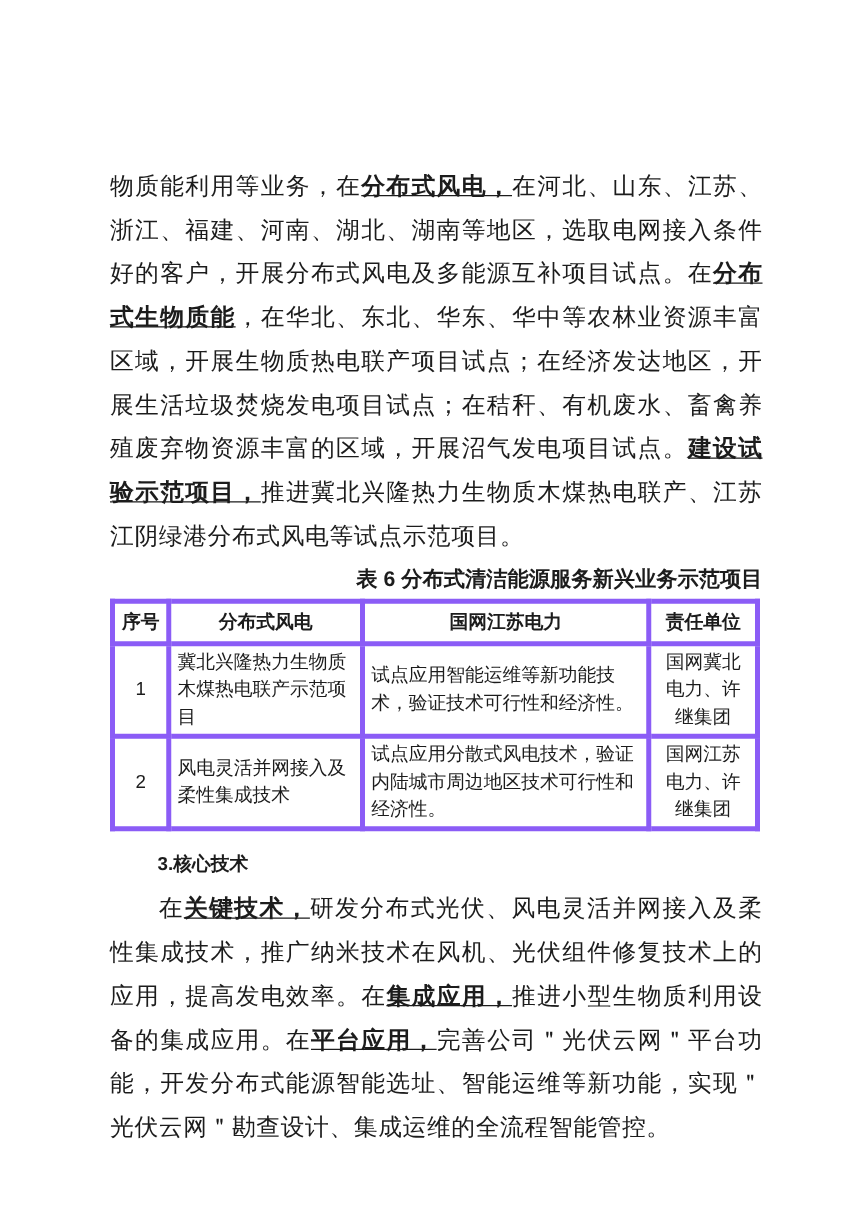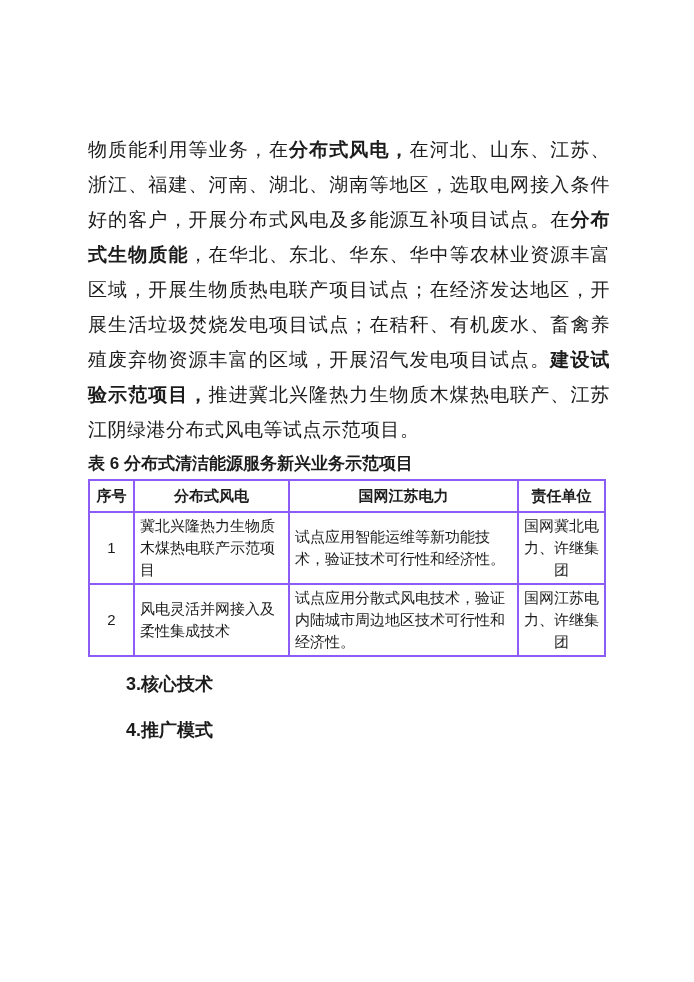--- a/index.html
+++ b/index.html
@@ -21,58 +21,58 @@
     top: 132px;
     width: 522px;
   }
   .para {
     font-size: 19px;
     line-height: 35px;
     text-align: justify;
     letter-spacing: 0.5px;
     margin: 0;
   }
-  .para .seg-bold { font-weight: bold; }
+  .para .seg-bold { font-weight: bold; text-decoration: underline; }
   .table-caption {
     font-size: 17px;
     font-weight: bold;
-    text-align: left;
+    text-align: right;
     line-height: 22px;
     margin: 6px 0 4px 0;
   }
   table.demo-table {
     border-collapse: collapse;
     width: 516px;
     table-layout: fixed;
     font-size: 15px;
     line-height: 22px;
     color: #1c1c1c;
   }
   table.demo-table th,
   table.demo-table td {
-    border: 2px solid #8b5cf6;
+    border: 4px solid #8b5cf6;
     padding: 2px 5px;
     vertical-align: middle;
     overflow: hidden;
   }
   table.demo-table th {
     font-weight: bold;
     text-align: center;
     height: 26px;
   }
   table.demo-table td { text-align: left; }
   table.demo-table td:first-child,
   table.demo-table td:last-child { text-align: center; }
   table.demo-table td { height: 48px; }
   col.c-no { width: 45px; }
   col.c-name { width: 155px; }
   col.c-content { width: 229px; }
   col.c-owner { width: 87px; }
   .section-heading {
-    font-size: 18px;
+    font-size: 15px;
     font-weight: bold;
     line-height: 30px;
     margin: 12px 0 0 38px;
   }
   .para.indent { text-indent: 39px; margin-top: 3px; }
   .heading-last { margin-top: 16px; }
 </style>
 </head>
 <body>
 
@@ -108,16 +108,16 @@
           <td><span>2</span></td>
           <td><span>风电灵活并网接入及柔性集成技术</span></td>
           <td><span>试点应用</span><span class="seg-bold">分散式风电技术，</span><span>验证内陆城市周边地区技术可行性和经济性。</span></td>
           <td><span>国网江苏电力、许继集团</span></td>
         </tr>
       </tbody>
     </table>
 
   <div class="section-heading">3.核心技术</div>
 
+  <p class="para indent"><span>在</span><span class="seg-bold">关键技术，</span><span>研发分布式光伏、风电灵活并网接入及柔性集成技术，推广纳米技术在风机、光伏组件修复技术上的应用，提高发电效率。在</span><span class="seg-bold">集成应用，</span><span>推进小型生物质利用设备的集成应用。在</span><span class="seg-bold">平台应用，</span><span>完善公司＂光伏云网＂平台功能，开发分布式能源智能选址、智能运维等新功能，实现＂光伏云网＂勘查设计、集成运维的全流程智能管控。</span></p>
 
-  <div class="section-heading heading-last">4.推广模式</div>
 
 </div>
 
 </body></html>

